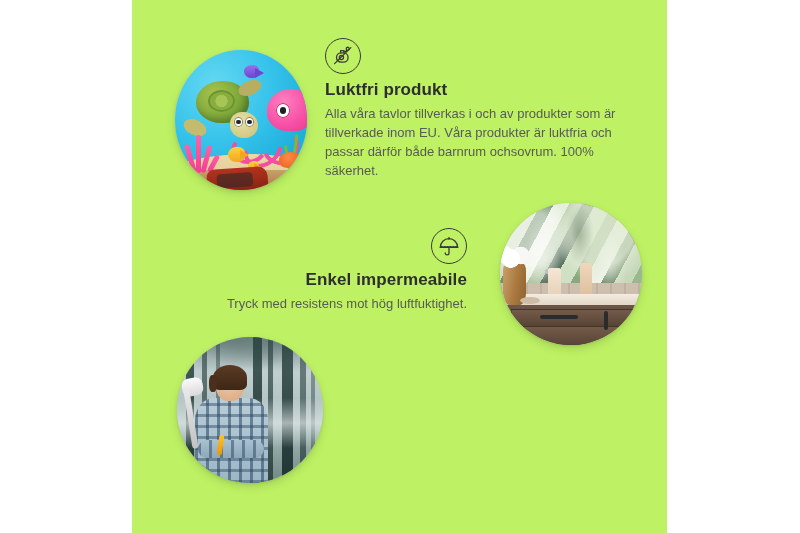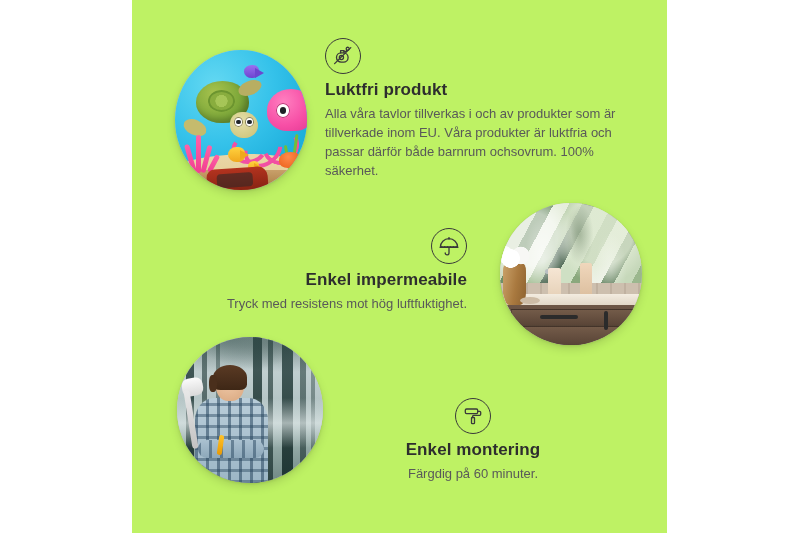--- a/index.html
+++ b/index.html
@@ -459,26 +459,15 @@
           </div>
           <div class="hair"></div>
           <div class="roller"></div>
           <div class="roller-handle"></div>
           <div class="arm"></div>
           <div class="tool"></div>
         </div>
       </div>
     </div>
 
-    <div class="feature align-center" style="left:196px; top:398px; width:290px;">
-      <div class="icon-circle" style="margin:0 auto;">
-        <svg width="24" height="24" viewBox="0 0 24 24" fill="none" stroke="#3a3a3a" stroke-width="1.3" stroke-linecap="round" stroke-linejoin="round">
-          <rect x="4.3" y="5.0" width="12.4" height="4.6" rx="1.3"></rect>
-          <path d="M16.7 7.3 h2.0 a1.0 1.0 0 0 1 1.0 1.0 v2.0 a1.0 1.0 0 0 1 -1.0 1.0 h-6.1 a1.0 1.0 0 0 0 -1.0 1.0 v1.2"></path>
-          <rect x="10.5" y="13.5" width="3.0" height="6.2" rx="0.8"></rect>
-        </svg>
-      </div>
-      <h3>Enkel montering</h3>
-      <p>Färgdig på 60 minuter.</p>
-    </div>
 
   </div>
 </div>
 
 </body></html>

